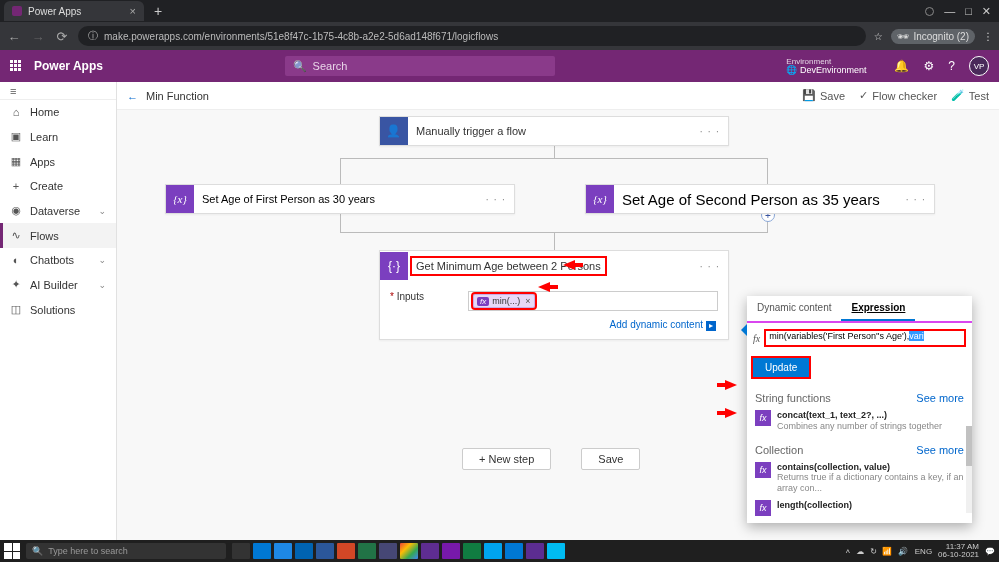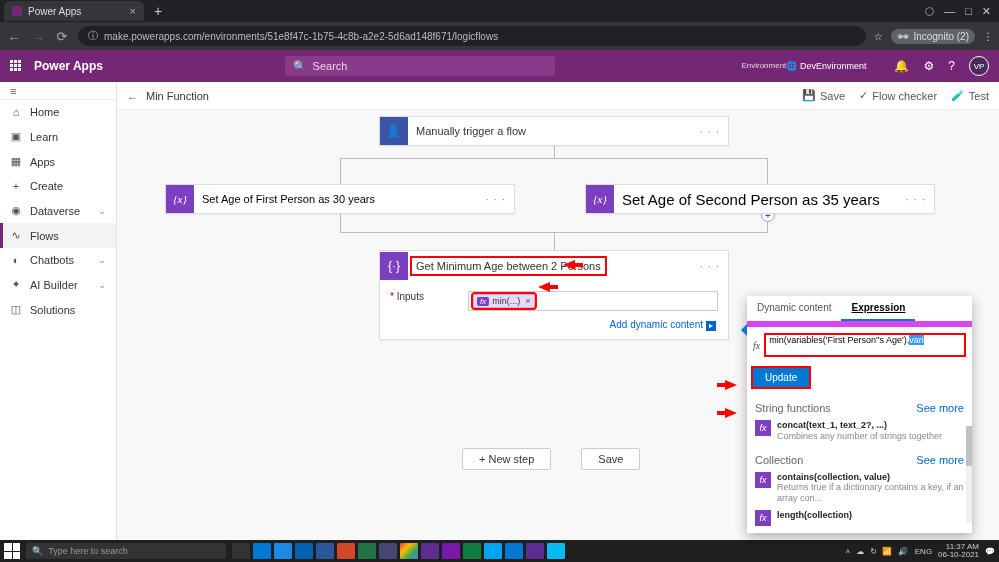--- a/index.html
+++ b/index.html
@@ -18,21 +18,21 @@
   .addr-input-wrap { flex: 1; background: #202124; border-radius: 12px; height: 20px; display: flex; align-items: center; padding: 0 10px; font-size: 10px; color: #bbb; }
   .addr-right { display: flex; gap: 8px; align-items: center; color: #ddd; font-size: 10px; }
   .incog-badge { background: #5f6368; padding: 2px 6px; border-radius: 10px; display:flex; align-items:center; gap:4px;}
 
   
   .pa-header { height: 32px; background: #742774; color: #fff; display: flex; align-items: center; padding: 0 10px; gap: 12px; }
   .waffle { width: 12px; height: 12px; display: grid; grid-template-columns: repeat(3,3px); grid-template-rows: repeat(3,3px); gap: 1px;}
   .waffle span { background: #fff; }
   .pa-title { font-weight: 600; font-size: 12px; }
   .pa-search { background: #8a3a8a; border-radius: 2px; height: 20px; width: 270px; display: flex; align-items: center; padding: 0 8px; font-size: 11px; color: #e8d4e8; margin-left: 170px; gap:6px;}
-  .pa-env { margin-left: auto; display: flex; flex-direction: row; font-size: 9px; line-height: 1; }
+  .pa-env { margin-left: auto; display: flex; flex-direction: column; font-size: 9px; line-height: 1; }
   .pa-env .lbl { font-size: 8px; opacity: .8;}
   .pa-icons { display: flex; gap: 14px; margin-left: 16px; font-size: 12px; align-items:center;}
   .avatar { width: 20px; height: 20px; border-radius: 50%; background: #4a2a5a; border: 1px solid #fff; font-size: 8px; display:flex; align-items:center; justify-content:center; }
 
   
   .app-body { display: flex; height: 480px; background: #fff; }
   .left-rail { width: 117px; border-right: 1px solid #e1e1e1; background: #fff; }
   .rail-toggle { height: 18px; border-bottom: 1px solid #eee; display:flex; align-items:center; padding-left:10px; color:#555; font-size:11px;}
   .rail-item { display: flex; align-items: center; gap: 8px; padding: 6px 10px; font-size: 11px; color: #333; position: relative; }
   .rail-item.sel { background: #f3f3f3; }
@@ -86,26 +86,26 @@
   .arrow-r { position:absolute; font-size:0;}
   .arrow-r::before { content:""; display:block; width:0; height:0; border-top:5px solid transparent; border-bottom:5px solid transparent; border-left:12px solid #ff0000;}
   .arrow-r .tail { position:absolute; right:12px; top:3px; width:8px; height:4px; background:#ff0000;}
 
   
   .expr-pop { position:absolute; left: 630px; top: 186px; width: 225px; background:#fff; box-shadow: 0 4px 12px rgba(0,0,0,.3); z-index:10;}
   .expr-pop .tip { position:absolute; left:-6px; top:28px; width:0; height:0; border-top:6px solid transparent; border-bottom:6px solid transparent; border-right:6px solid #0078d4;}
   .expr-hdr { background:#0078d4; color:#fff; padding: 6px 8px; font-size:9px; line-height:1.3; position:relative; text-align: justify;}
   .expr-hdr a { color:#c5e3ff; text-decoration:underline;}
   .expr-hdr .hide { position:absolute; right:6px; top:4px; font-size:9px;}
-  .expr-tabs { display:flex; border-bottom:6px solid #d946ef;}
+  .expr-tabs { display:flex; border-bottom:2px solid #d946ef;}
   .expr-tab { padding:6px 10px; font-size:10px; color:#555;}
   .expr-tab.active { color:#000; border-bottom:2px solid #0078d4; font-weight:600;text-decoration:underline;}
   .expr-input-row { display:flex; align-items:center; padding:6px; gap:4px;}
   .fx-label { font-style:italic; font-size:10px; color:#555; font-family:"Times New Roman",serif;}
-  .expr-input { flex:1; border:2px solid #ff0000; height:24px; font-size:9px; padding:0 3px; font-family: Consolas, monospace; background:#fff;}
+  .expr-input { flex:1; border:2px solid #ff0000; height:18px; font-size:9px; padding:0 3px; font-family: Consolas, monospace; background:#fff;}
   .expr-input .sel { background:#3399ff; color:#fff;}
   .update-row { padding: 4px 6px 8px 6px;}
   .update-btn { background:#0078d4; color:#fff; border:none; font-size:10px; padding:4px 12px; outline: 2px solid #ff0000;}
   .fn-section { padding:4px 8px; }
   .fn-hdr { display:flex; font-size:11px; color:#666; padding:3px 0;}
   .fn-hdr .more { margin-left:auto; color:#0066cc;}
   .fn-item { display:flex; gap:6px; padding:3px 0; align-items:flex-start;}
   .fn-ico { width:16px; height:16px; background:#7b3fbf; color:#fff; font-size:9px; display:flex; align-items:center; justify-content:center; font-style:italic; flex-shrink:0;}
   .fn-txt { font-size:9px; line-height:1.2;}
   .fn-txt b { color:#222; font-weight:600;}

